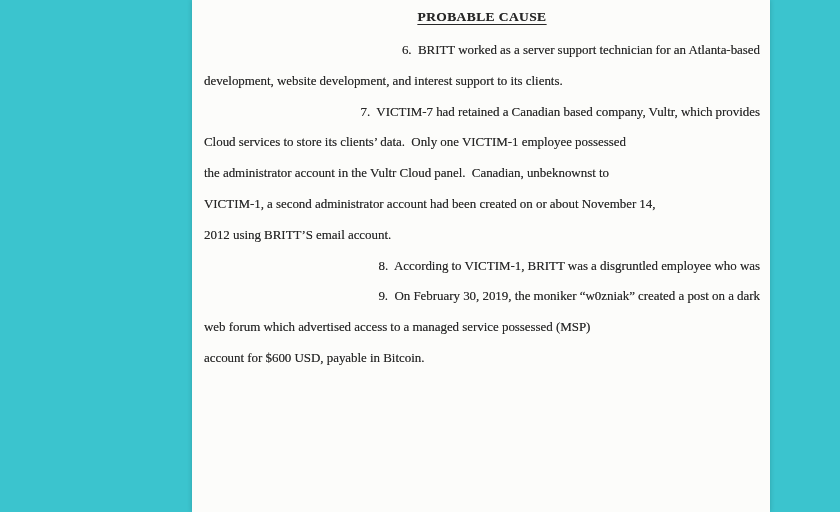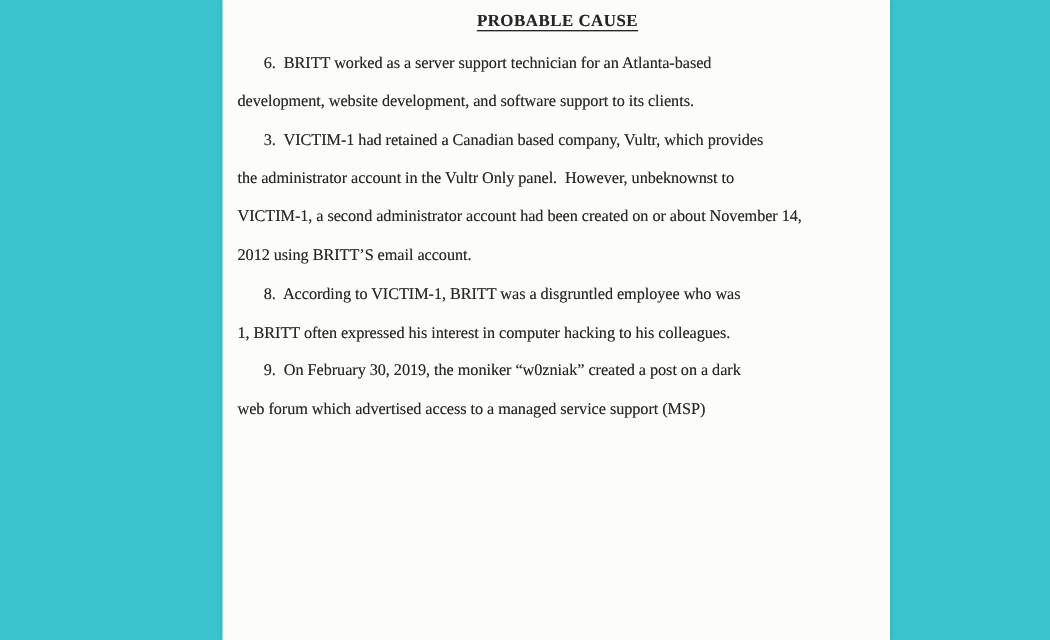--- a/index.html
+++ b/index.html
@@ -13,23 +13,23 @@
     height: 512px;
     overflow: hidden;
   }
   body {
     background: var(--background);
     font-family: "Liberation Serif", "DejaVu Serif", serif;
     position: relative;
   }
   .paper {
     position: absolute;
-    left: 178px;
+    left: 192px;
     top: 0;
-    width: 534px;
+    width: 578px;
     height: 512px;
     background: var(--paper);
     box-shadow: 0 0 5px rgba(0,0,0,0.18);
     overflow: hidden;
   }
   .doc {
     padding: 2px 10px 0 12px;
     color: var(--text);
     text-shadow: 0 0 0.4px rgba(45,45,45,0.55);
   }
@@ -44,38 +44,40 @@
     margin-bottom: 4px;
   }
   .line {
     font-size: 13px;
     line-height: 30.8px;
     white-space: pre;
     letter-spacing: -0.05px;
   }
   .indent {
     padding-left: 21px;
+    text-align: right;
   }
 </style>
 </head>
 <body>
 
 <div class="paper">
   <div class="doc">
 
     <div class="heading">PROBABLE CAUSE</div>
 
     <div class="line indent">6.  BRITT worked as a server support technician for an Atlanta-based</div>
-    <div class="line">development, website development, and software support to its clients.</div>
+    <div class="line">development, website development, and interest support to its clients.</div>
 
-    <div class="line indent">3.  VICTIM-1 had retained a Canadian based company, Vultr, which provides</div>
-    <div class="line">the administrator account in the Vultr Only panel.  However, unbeknownst to</div>
+    <div class="line indent">7.  VICTIM-7 had retained a Canadian based company, Vultr, which provides</div>
+    <div class="line">Cloud services to store its clients’ data.  Only one VICTIM-1 employee possessed</div>
+    <div class="line">the administrator account in the Vultr Cloud panel.  Canadian, unbeknownst to</div>
     <div class="line">VICTIM-1, a second administrator account had been created on or about November 14,</div>
     <div class="line">2012 using BRITT’S email account.</div>
 
     <div class="line indent">8.  According to VICTIM-1, BRITT was a disgruntled employee who was</div>
-    <div class="line">1, BRITT often expressed his interest in computer hacking to his colleagues.</div>
 
     <div class="line indent">9.  On February 30, 2019, the moniker “w0zniak” created a post on a dark</div>
-    <div class="line">web forum which advertised access to a managed service support (MSP)</div>
+    <div class="line">web forum which advertised access to a managed service possessed (MSP)</div>
+    <div class="line">account for $600 USD, payable in Bitcoin.</div>
 
   </div>
 </div>
 
 </body></html>

